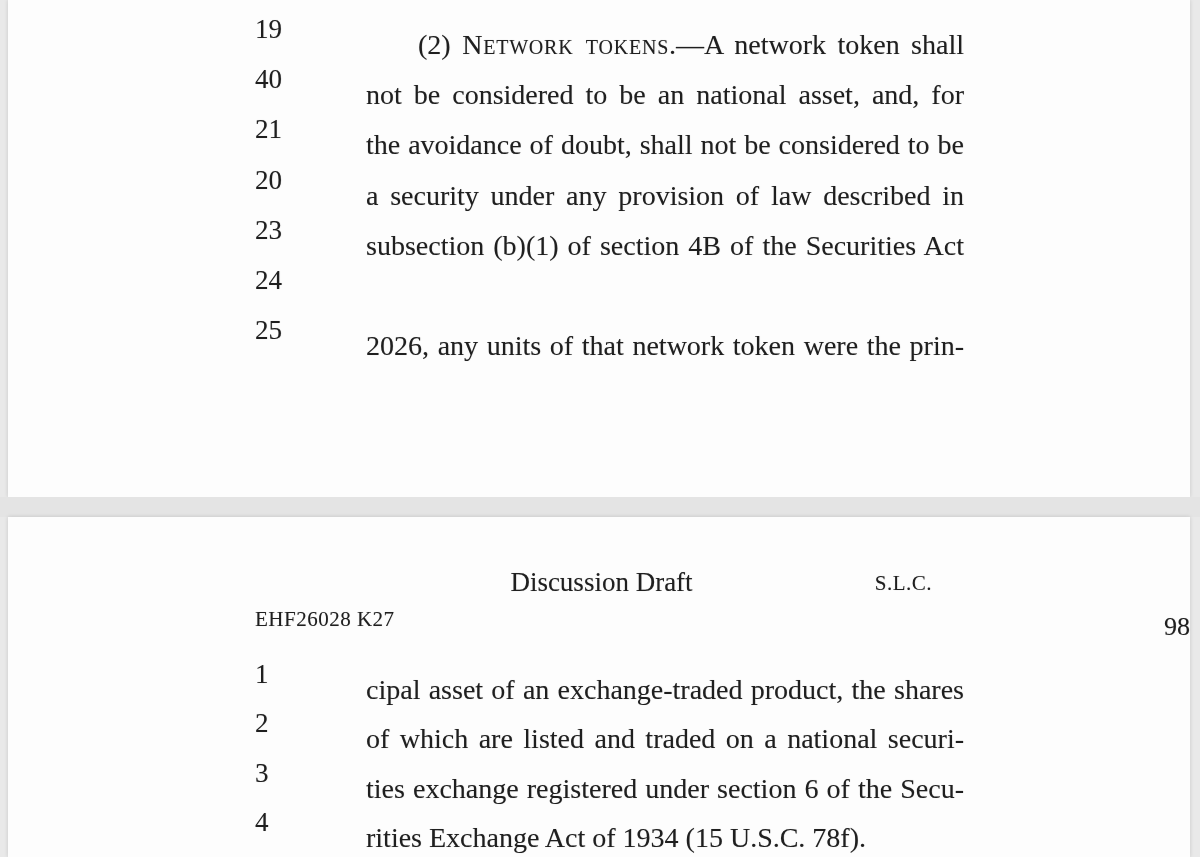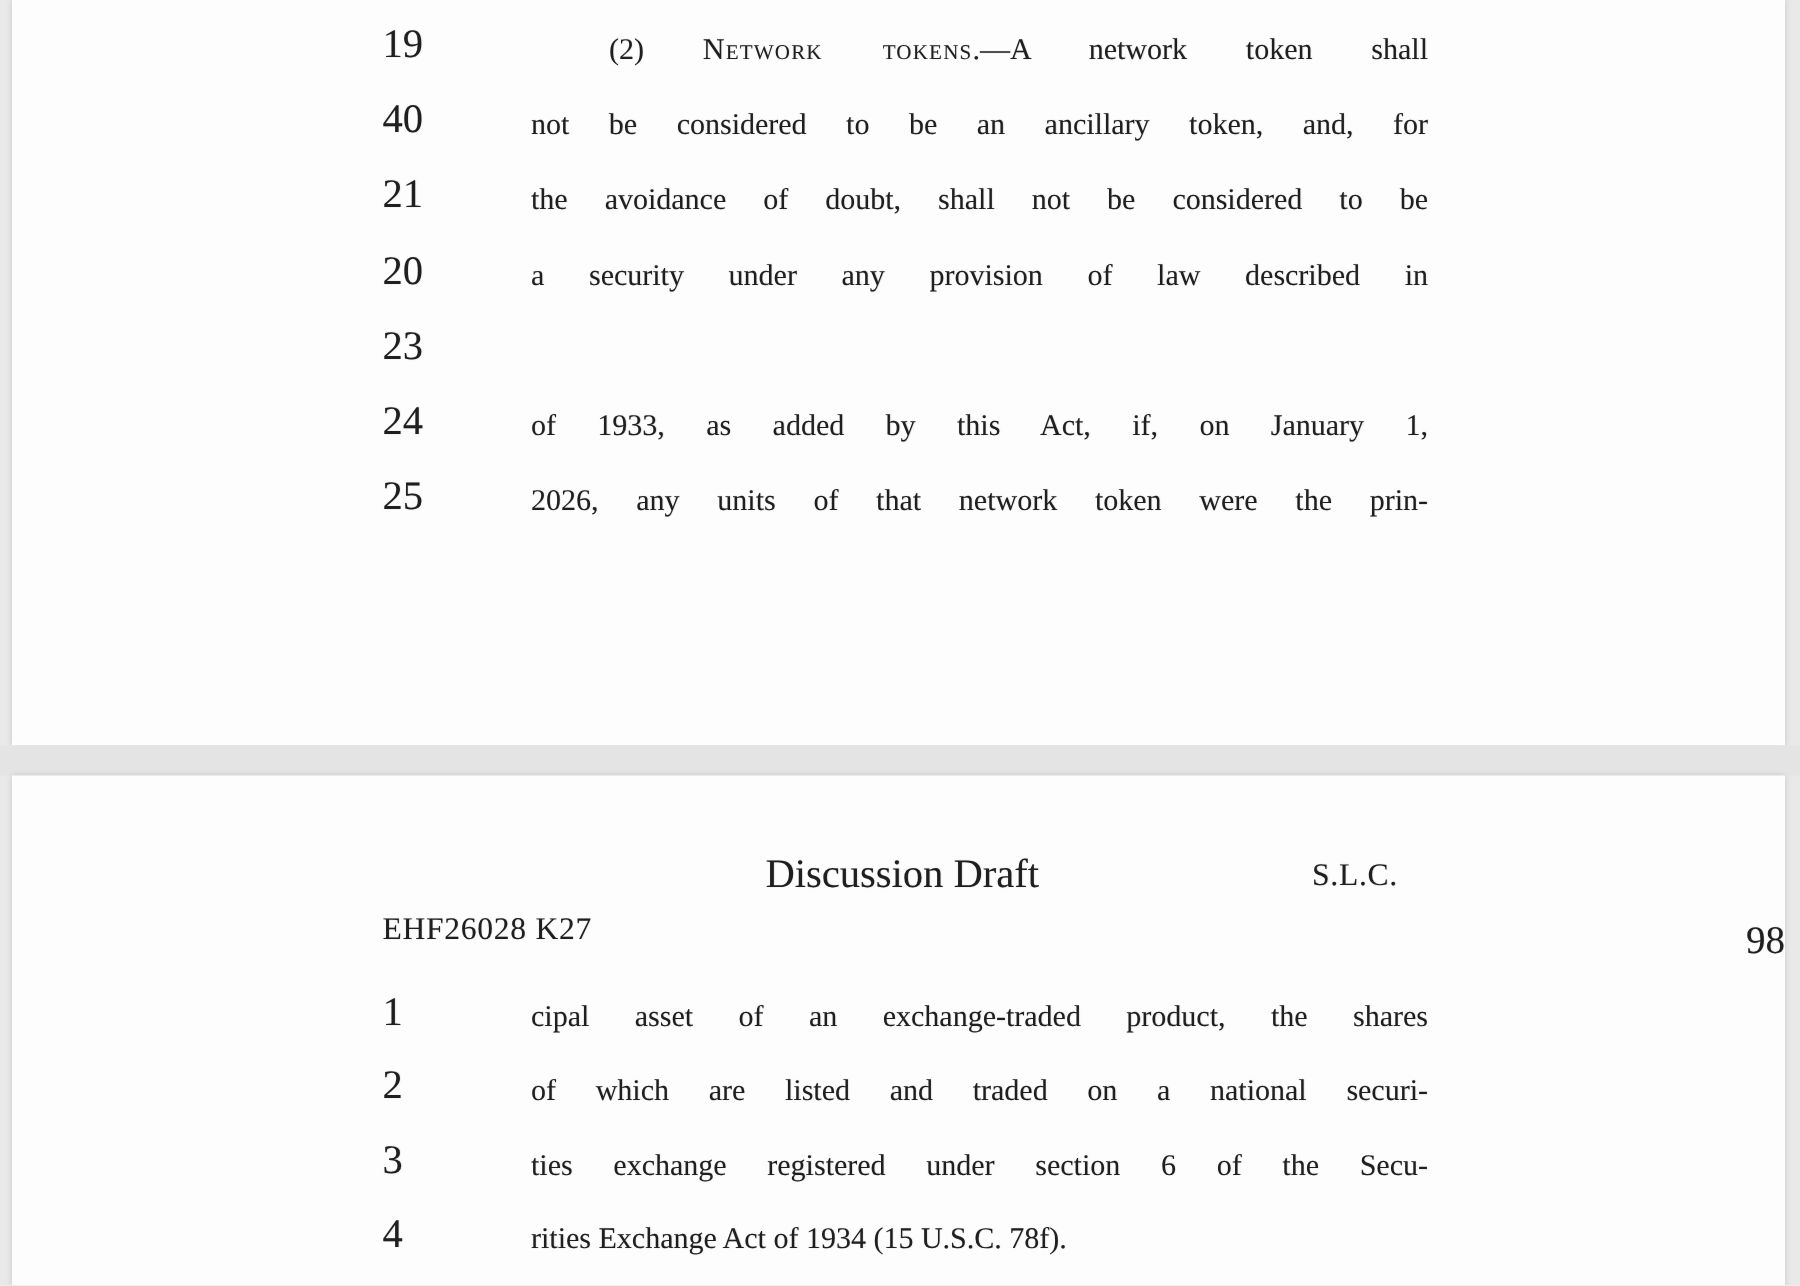--- a/index.html
+++ b/index.html
@@ -45,23 +45,23 @@
     top: 0;
     width: 70px;
     line-height: 50px;
     font-size: 27px;
   }
   .txt {
     position: absolute;
     left: 342px;
     top: 0;
     width: 598px;
-    margin: 4px;
+    margin: 16px;
     line-height: 50px;
-    font-size: 20px;
+    font-size: 28px;
     text-align: justify;
     text-align-last: justify;
     box-sizing: border-box;
     white-space: normal;
   }
   .txt.indent { padding-left: 52px; }
   .txt.no-just { text-align: left; text-align-last: left; }
   .sc { font-variant: small-caps; letter-spacing: 0.8px; }
   .hdr {
     position: absolute;
@@ -102,40 +102,40 @@
 
   <section class="page" id="page1">
 
     <div class="row" style="top:4px">
       <span class="num">19</span>
       <p class="txt indent"><span>(2)</span> <span class="sc">Network tokens</span><span>.—A network token shall</span></p>
     </div>
 
     <div class="row" style="top:54px">
       <span class="num">40</span>
-      <p class="txt">not be considered to be an ancillary token, and, for</p>
+      <p class="txt">not be considered to be an national asset, and, for</p>
     </div>
 
     <div class="row" style="top:104px">
       <span class="num">21</span>
       <p class="txt">the avoidance of doubt, shall not be considered to be</p>
     </div>
 
     <div class="row" style="top:155px">
       <span class="num">20</span>
       <p class="txt">a security under any provision of law described in</p>
     </div>
 
     <div class="row" style="top:205px">
       <span class="num">23</span>
+      <p class="txt">subsection (b)(1) of section 4B of the Securities Act</p>
     </div>
 
     <div class="row" style="top:255px">
       <span class="num">24</span>
-      <p class="txt">of 1933, as added by this Act, if, on January 1,</p>
     </div>
 
     <div class="row" style="top:305px">
       <span class="num">25</span>
       <p class="txt">2026, any units of that network token were the prin-</p>
     </div>
 
   </section>
 
   <div class="page-gap"></div>

